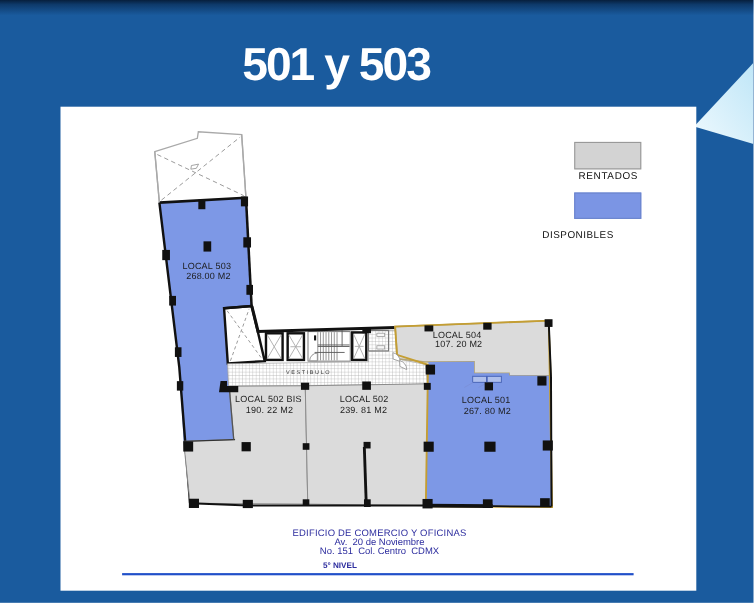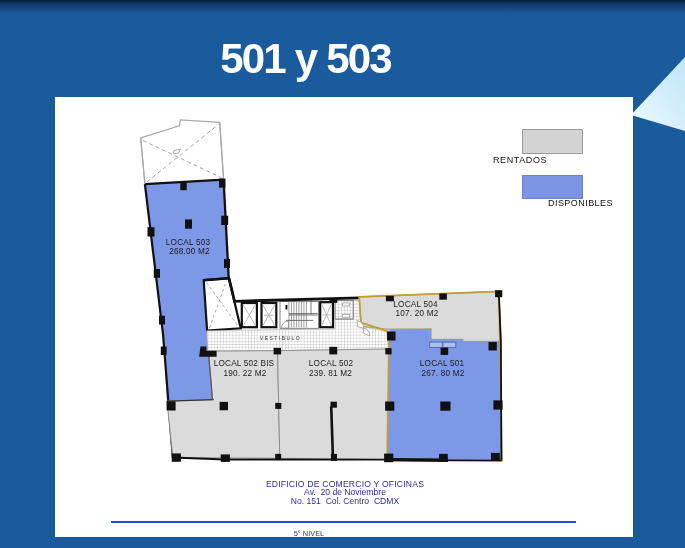--- a/index.html
+++ b/index.html
@@ -22,25 +22,25 @@
   <polygon points="31,75 85,17 85,91" fill="url(#tri)"></polygon>
 </svg>
 
 <div class="abs" style="left:1px;top:36px;width:609px;text-align:center;color:#ffffff;
      font-size:42px;font-weight:bold;letter-spacing:-1.8px;line-height:46px;">501 y 503</div>
 
 <div class="abs" style="left:55px;top:97px;width:578px;height:440px;background:#ffffff;"></div>
 
 <div class="abs" style="left:522px;top:129px;width:59px;height:23px;background:#d3d3d3;border:1px solid #999999;"></div>
 
-<div class="abs" style="left:493px;top:154.5px;width:120px;text-align:left;font-size:9px;letter-spacing:0.6px;color:#111111;">RENTADOS</div>
+<div class="abs" style="left:493px;top:154.5px;width:120px;text-align:center;font-size:9px;letter-spacing:0.6px;color:#111111;">RENTADOS</div>
 
 <div class="abs" style="left:522px;top:175px;width:59px;height:22px;background:#7b95e4;border:1px solid #6b84cc;"></div>
 
-<div class="abs" style="left:493px;top:198px;width:120px;text-align:right;font-size:9px;letter-spacing:0.45px;color:#111111;">DISPONIBLES</div>
+<div class="abs" style="left:493px;top:208px;width:120px;text-align:left;font-size:9px;letter-spacing:0.45px;color:#111111;">DISPONIBLES</div>
 
 <svg id="plan" class="abs" style="left:0;top:0;" width="685" height="548" viewBox="0 0 685 548">
   <defs>
     <pattern id="hatch" width="3.1" height="3.1" patternUnits="userSpaceOnUse">
       <rect width="3.1" height="3.1" fill="#ffffff"></rect>
       <path d="M0,0 H3.1 M0,0 V3.1" stroke="#ababab" stroke-width="0.6" fill="none"></path>
     </pattern>
   </defs>
 
   <g>
@@ -197,15 +197,15 @@
     <rect x="491" y="452.9" width="8.8" height="8"></rect>
   </g>
 </svg>
 
 <div class="abs" style="left:0;top:479.5px;width:690px;text-align:center;color:#2c2c9e;font-size:8.6px;line-height:8.7px;">
   <div style="letter-spacing:0.2px;">EDIFICIO DE COMERCIO Y OFICINAS</div>
   <div>Av.&nbsp; 20 de Noviembre</div>
   <div>No. 151&nbsp; Col. Centro&nbsp; CDMX</div>
 </div>
 
-<div class="abs" style="left:0;top:509px;width:618px;text-align:center;color:#2c2c9e;font-size:7.4px;font-weight:normal;margin-top:20px;">5° NIVEL</div>
+<div class="abs" style="left:0;top:509px;width:618px;text-align:center;color:#2c2c9e;font-size:7.4px;font-weight:bold;">5° NIVEL</div>
 
 <div class="abs" style="left:111px;top:520.6px;width:465px;height:2.8px;background:#2150c9;"></div>
 
 </body></html>

